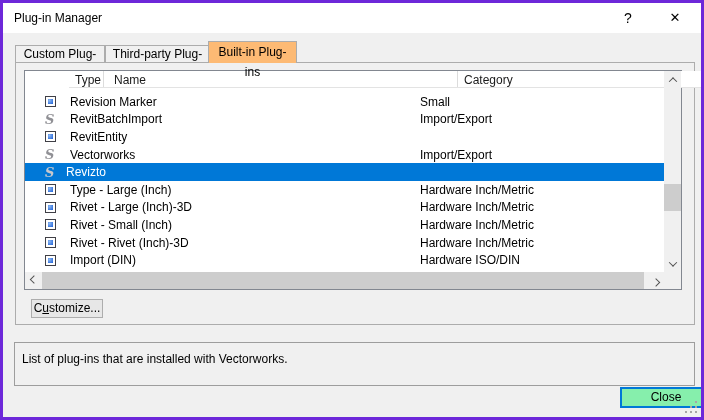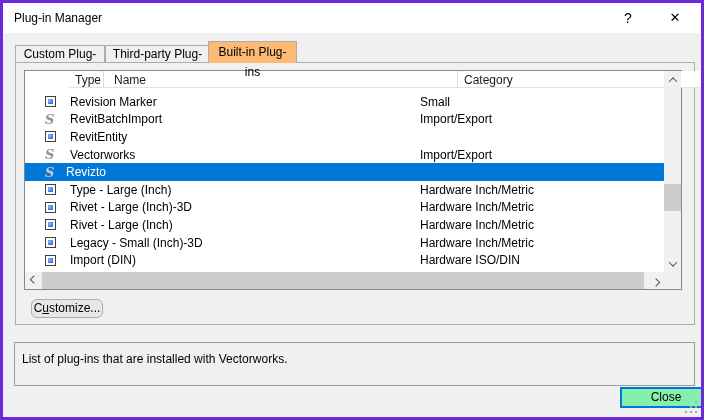--- a/index.html
+++ b/index.html
@@ -68,21 +68,21 @@
   .chev { width:6px; height:6px; border-left:1.6px solid #505050; border-top:1.6px solid #505050; }
   .chev.up    { transform:rotate(45deg) translate(1px,1px); }
   .chev.down  { transform:rotate(225deg) translate(1px,1px); }
   .chev.left  { transform:rotate(-45deg) translate(1px,-1px); }
   .chev.right { transform:rotate(135deg) translate(1px,-1px); }
   .corner { position:absolute; right:0; bottom:0; width:17px; height:17px; background:#f0f0f0; }
 
   
   .btn { position:absolute; background:#e7e7e7; border:1px solid #adadad;
          text-align:center; color:#000; cursor:default; }
-  .btn-customize { left:15px; top:236px; width:72px; height:19px; line-height:17px;border-radius:6px; }
+  .btn-customize { left:15px; top:236px; width:72px; height:19px; line-height:17px; }
   .btn-customize .mn { text-decoration:underline; }
   .statusbox { position:absolute; left:11px; top:339px; width:681px; height:44px;
                border:1px solid #9d9d9d; background:#f0f0f0; }
   .statusbox span { position:absolute; left:7px; top:9px; }
   .btn-close { left:617px; top:384px; width:92px; height:21px; line-height:17px;
                border:2px solid #0078d7; background:#86efac; }
   .grip { position:absolute; right:3px; bottom:3px; }
 </style>
 </head>
 <body>
@@ -167,28 +167,28 @@
     <div class="cell-type">
               <span class="icon-tool"></span>
             </div>
     <div class="cell-name">Rivet - Large (Inch)-3D</div>
     <div class="cell-cat">Hardware Inch/Metric</div>
   </div>
           <div class="row">
     <div class="cell-type">
               <span class="icon-tool"></span>
             </div>
-    <div class="cell-name">Rivet - Large (Inch)</div>
-    <div class="cell-cat">Hardware Inch/Metric</div>
-  </div>
-          <div class="row">
-    <div class="cell-type">
-              <span class="icon-tool"></span>
-            </div>
-    <div class="cell-name">Legacy - Small (Inch)-3D</div>
+    <div class="cell-name">Rivet - Small (Inch)</div>
+    <div class="cell-cat">Hardware Inch/Metric</div>
+  </div>
+          <div class="row">
+    <div class="cell-type">
+              <span class="icon-tool"></span>
+            </div>
+    <div class="cell-name">Rivet - Rivet (Inch)-3D</div>
     <div class="cell-cat">Hardware Inch/Metric</div>
   </div>
           <div class="row">
     <div class="cell-type">
               <span class="icon-tool"></span>
             </div>
     <div class="cell-name">Import (DIN)</div>
     <div class="cell-cat">Hardware ISO/DIN</div>
   </div>
           <div class="row">

